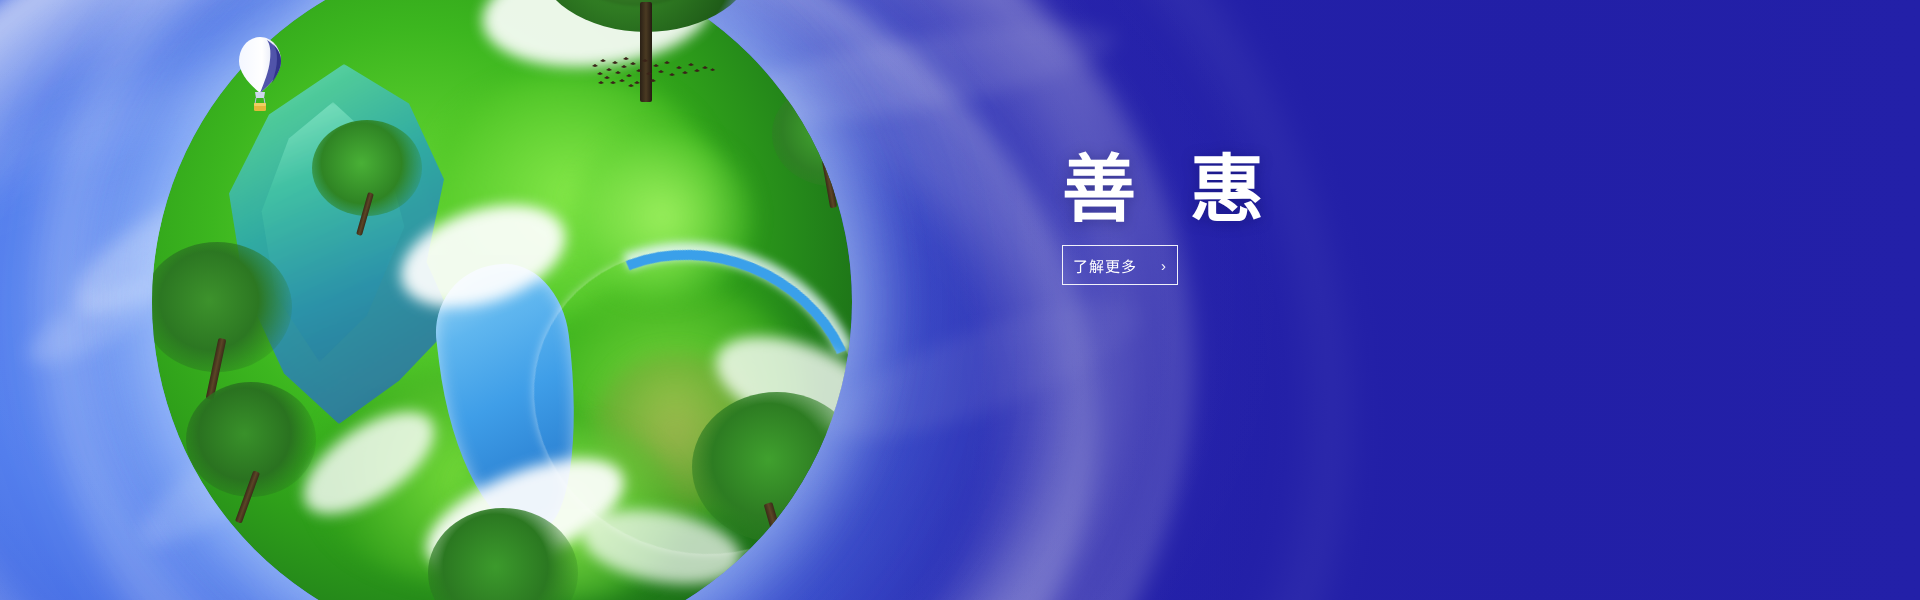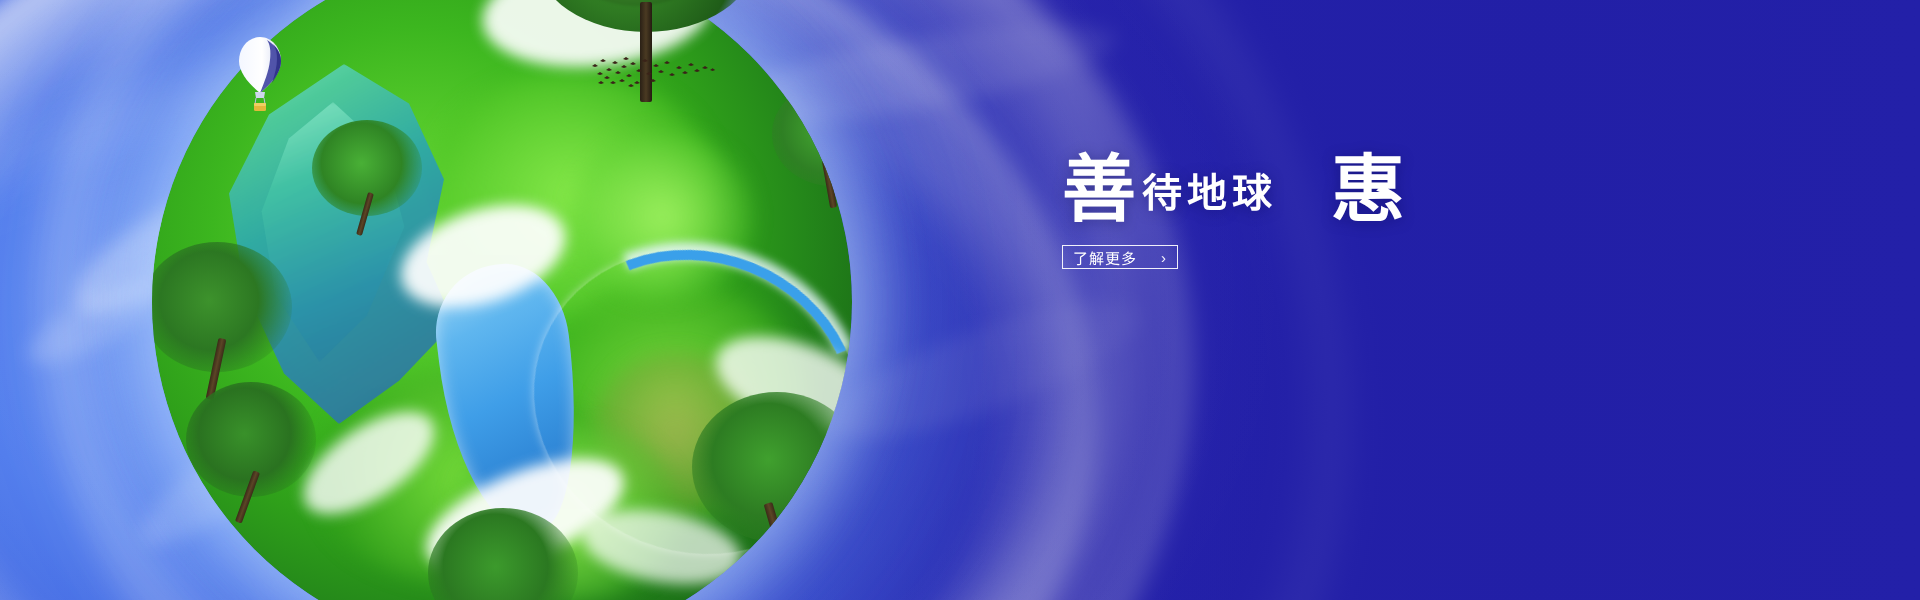--- a/index.html
+++ b/index.html
@@ -246,21 +246,21 @@
     white-space:nowrap;
     text-shadow:0 1px 6px rgba(10,10,70,.28);
   }
   .cta{
     margin-top:25px;
     display:inline-flex;
     align-items:center;
     justify-content:center;
     gap:24px;
     width:116px;
-    height:24px;
+    height:40px;
     border:1px solid rgba(255,255,255,.92);
     background:transparent;
     color:#ffffff;
     font-size:15px;
     letter-spacing:1px;
     cursor:pointer;
     padding:4px 14px;
     font-family:"Liberation Sans","DejaVu Sans",sans-serif;
     white-space:nowrap;
   }
@@ -401,21 +401,20 @@
           <path d="M8 31 l3 -2 l3 2 l-3 1 z"></path>
       </g>
     </svg>
   </div>
 
   <div class="content">
 
     <div class="headline">
       <span class="hl-group">
         <span class="hl-big">善</span>
-        <span class="hl-small">待地球</span>
       </span>
       <span class="hl-gap"></span>
       <span class="hl-group">
         <span class="hl-big">惠</span>
       </span>
     </div>
 
 
 
     <button class="cta">

